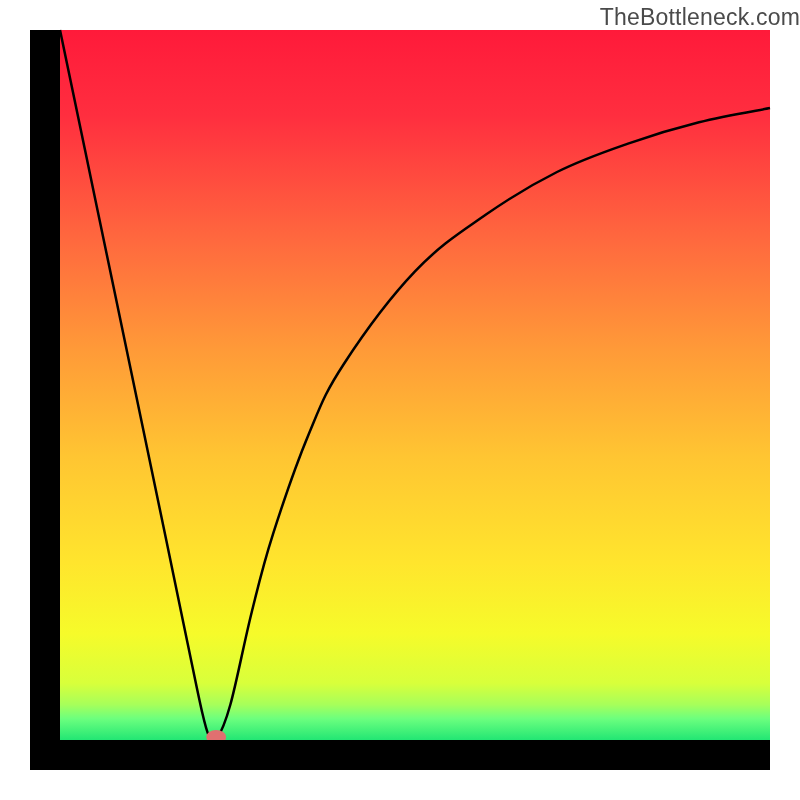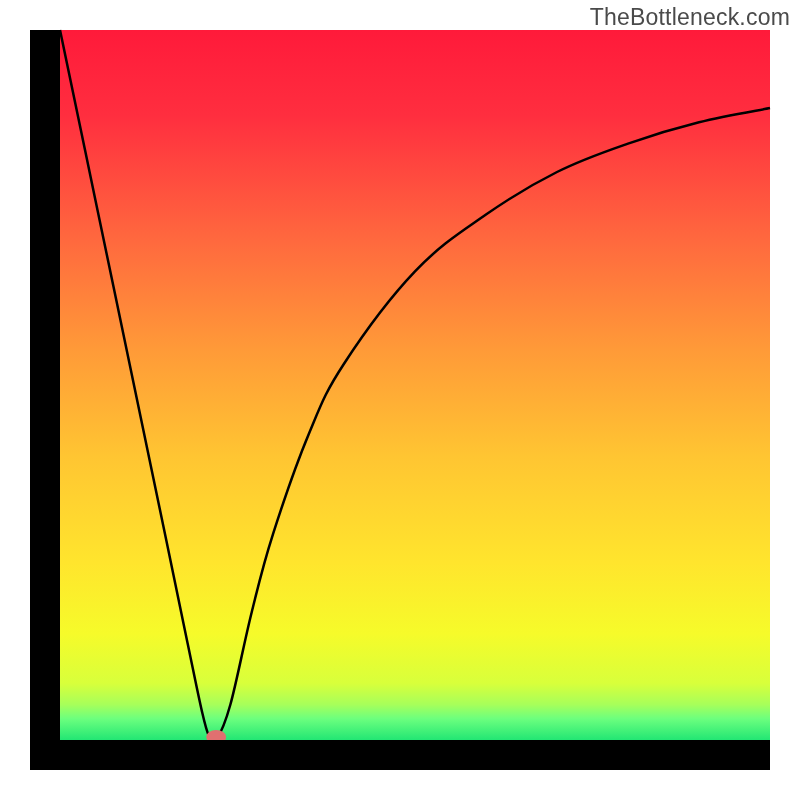--- a/index.html
+++ b/index.html
@@ -12,21 +12,21 @@
     font-family: Arial, Helvetica, sans-serif;
   }
   .container {
     position: relative;
     width: 800px;
     height: 800px;
   }
   .watermark {
     position: absolute;
     top: 4px;
-    right: 10px;
+    right: 0;
     font-size: 23px;
     font-weight: 500;
     color: #4a4a4a;
     letter-spacing: 0.2px;
     z-index: 50;
   }
   .axis-border {
     position: absolute;
     background: #000;
     z-index: 30;

